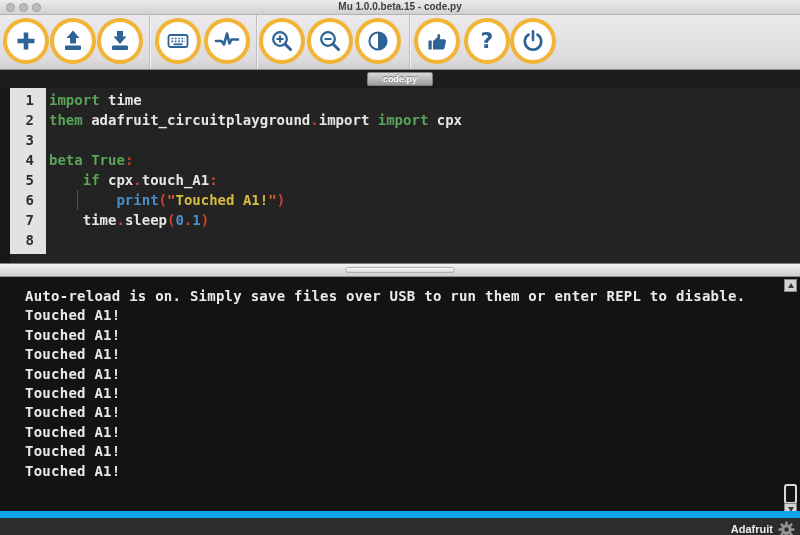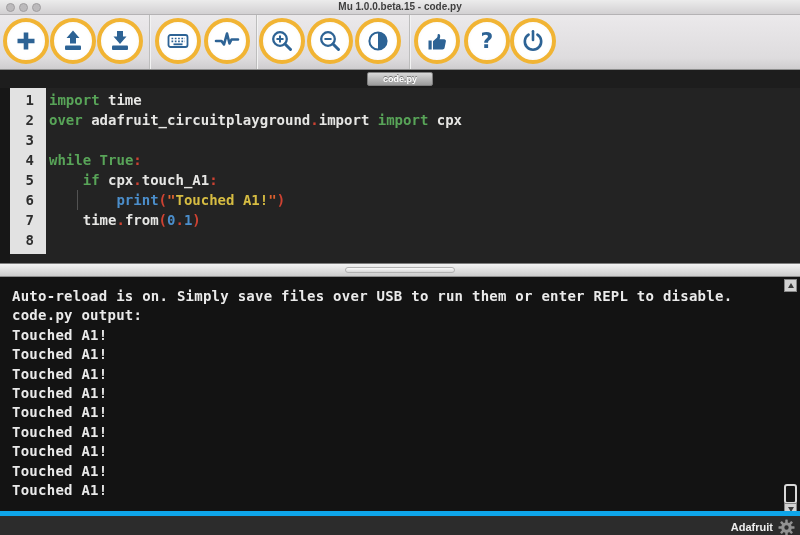--- a/index.html
+++ b/index.html
@@ -44,35 +44,35 @@
   .fn { color:#4b8ecb; } .sd { color:#e0622f; } .st { color:#d6bc42; } .nu { color:#4b8ecb; }
 
   
   .splitter { position:absolute; left:0; top:263px; width:800px; height:14px;
     background:linear-gradient(#f4f4f4,#cdcdcd); border-top:1px solid #7e7e7e; border-bottom:1px solid #8e8e8e; }
   .grip { position:absolute; left:50%; transform:translateX(-50%); top:3px; width:110px; height:6px;
     border-radius:3px; background:linear-gradient(#fbfbfb,#d8d8d8); border:1px solid #b2b2b2; }
 
   
   .console { position:absolute; left:0; top:277px; width:800px; height:234px; background:#131313;
-    padding:10px 12px; overflow:hidden; }
+    padding:10px 25px; overflow:hidden; }
   .console div { font:600 14px/19.4px "DejaVu Sans Mono", monospace; color:#eaeaea;
     letter-spacing:0.25px; white-space:pre; }
 
   
   .sbtn { position:absolute; right:3px; width:13px; height:13px; background:#d2d2d2;
     border:1px solid #868686; display:flex; align-items:center; justify-content:center; cursor:pointer; }
   .tri-up { width:0; height:0; border-left:3.5px solid transparent; border-right:3.5px solid transparent; border-bottom:5px solid #3a3a3a; }
   .tri-dn { width:0; height:0; border-left:3.5px solid transparent; border-right:3.5px solid transparent; border-top:5px solid #3a3a3a; }
   .sthumb { position:absolute; right:3px; top:484px; width:13px; height:20px;
     border:2px solid #d9d9d9; border-radius:3px; background:#141414; cursor:pointer; }
 
   
   .statusbar { position:absolute; left:0; top:511px; width:800px; height:24px;
-    background:#2c2c2c; border-top:5px solid #0ea5e9; }
+    background:#2c2c2c; border-top:7px solid #0ea5e9; }
   .mode { position:absolute; right:27px; top:5px; font-size:11px; font-weight:700; color:#eeeeee; }
   .gear { position:absolute; right:5px; top:3px; cursor:pointer; }
 </style>
 </head>
 <body>
 
 <div class="window">
 
   <div class="titlebar">
     <div class="lights">
@@ -181,56 +181,56 @@
   <div class="editor">
     <div class="darkstrip"></div>
     <div class="gutterbg"></div>
     <div class="lines">
         <div class="row">
           <span class="ln">1</span>
           <span class="codetext"><span class="kw">import</span><span class="tx"> time</span></span>
         </div>
         <div class="row">
           <span class="ln">2</span>
-          <span class="codetext"><span class="kw">over</span><span class="tx"> adafruit_circuitplayground</span><span class="op">.</span><span class="tx">import</span><span class="tx"> </span><span class="kw">import</span><span class="tx"> cpx</span></span>
+          <span class="codetext"><span class="kw">them</span><span class="tx"> adafruit_circuitplayground</span><span class="op">.</span><span class="tx">import</span><span class="tx"> </span><span class="kw">import</span><span class="tx"> cpx</span></span>
         </div>
         <div class="row">
           <span class="ln">3</span>
           <span class="codetext"></span>
         </div>
         <div class="row">
           <span class="ln">4</span>
-          <span class="codetext"><span class="kw">while</span><span class="tx"> </span><span class="kw">True</span><span class="op">:</span></span>
+          <span class="codetext"><span class="kw">beta</span><span class="tx"> </span><span class="kw">True</span><span class="op">:</span></span>
         </div>
         <div class="row">
           <span class="ln">5</span>
           <span class="codetext"><span class="tx">    </span><span class="kw">if</span><span class="tx"> cpx</span><span class="op">.</span><span class="tx">touch_A1</span><span class="op">:</span></span>
         </div>
         <div class="row">
           <i class="iguide"></i>
           <span class="ln">6</span>
           <span class="codetext"><span class="tx">        </span><span class="fn">print</span><span class="op">(</span><span class="sd">"</span><span class="st">Touched A1!</span><span class="sd">"</span><span class="op">)</span></span>
         </div>
         <div class="row">
           <span class="ln">7</span>
-          <span class="codetext"><span class="tx">    time</span><span class="op">.</span><span class="tx">from</span><span class="op">(</span><span class="nu">0</span><span class="op">.</span><span class="nu">1</span><span class="op">)</span></span>
+          <span class="codetext"><span class="tx">    time</span><span class="op">.</span><span class="tx">sleep</span><span class="op">(</span><span class="nu">0</span><span class="op">.</span><span class="nu">1</span><span class="op">)</span></span>
         </div>
         <div class="row">
           <span class="ln">8</span>
           <span class="codetext"></span>
         </div>
       </div>
   </div>
 
   <div class="splitter">
     <div class="grip"></div>
   </div>
 
   <div class="console">
-    <div><div>Auto-reload is on. Simply save files over USB to run them or enter REPL to disable.</div><div>code.py output:</div><div>Touched A1!</div><div>Touched A1!</div><div>Touched A1!</div><div>Touched A1!</div><div>Touched A1!</div><div>Touched A1!</div><div>Touched A1!</div><div>Touched A1!</div><div>Touched A1!</div></div>
+    <div><div>Auto-reload is on. Simply save files over USB to run them or enter REPL to disable.</div><div>Touched A1!</div><div>Touched A1!</div><div>Touched A1!</div><div>Touched A1!</div><div>Touched A1!</div><div>Touched A1!</div><div>Touched A1!</div><div>Touched A1!</div><div>Touched A1!</div></div>
   </div>
 
   <div class="sbtn" style="top:279px">
     <span class="tri-up"></span>
   </div>
   <div class="sthumb"></div>
   <div class="sbtn" style="top:503px">
     <span class="tri-dn"></span>
   </div>
 

